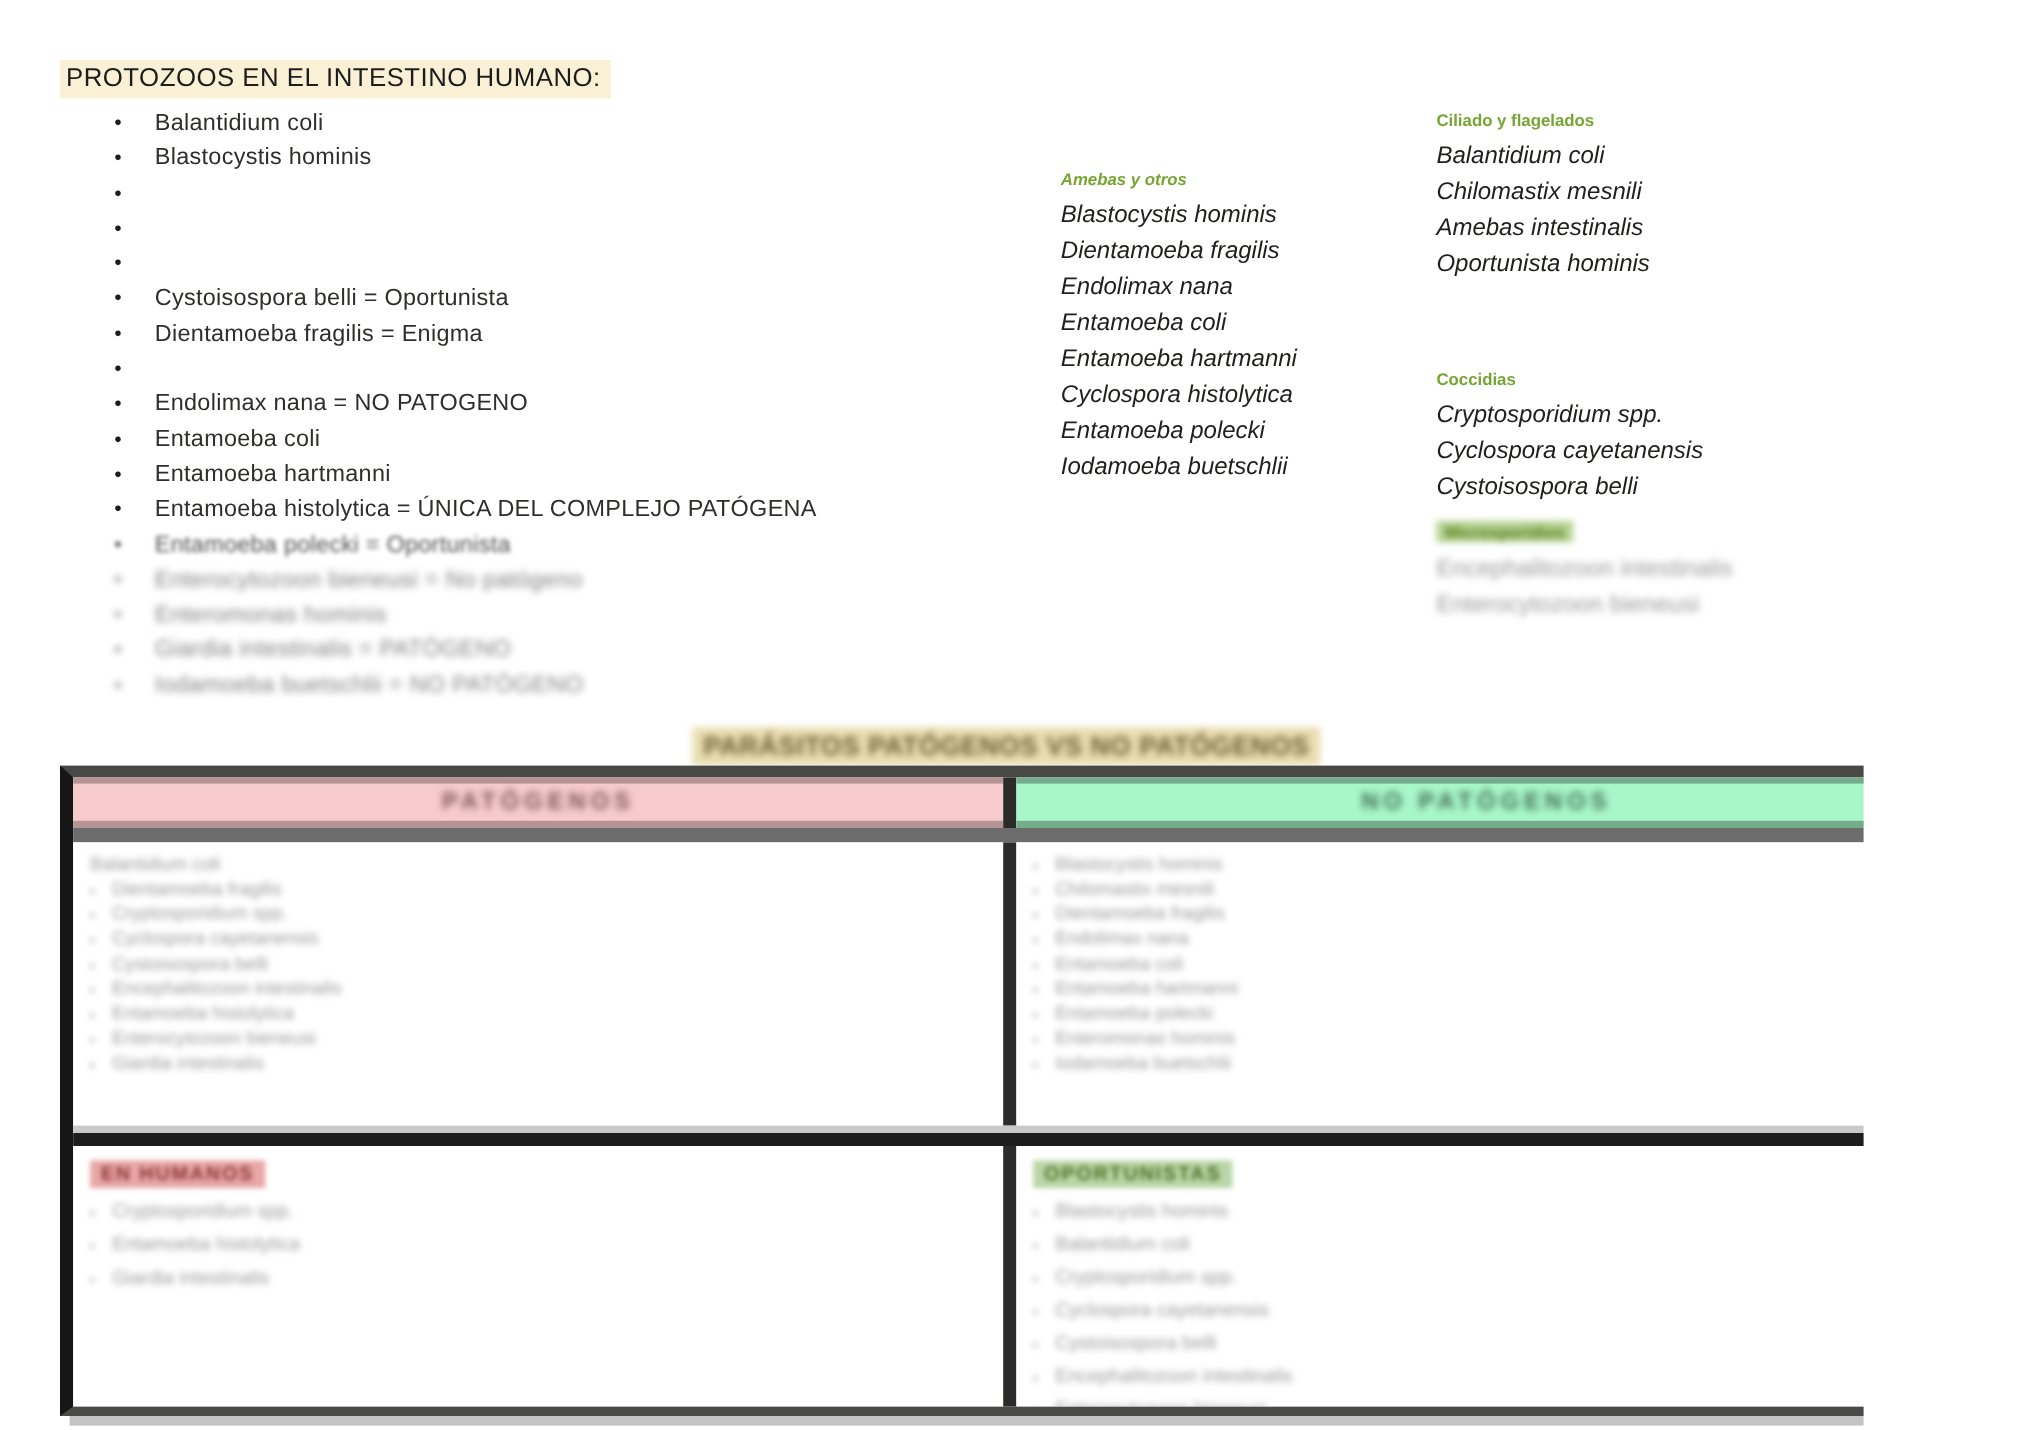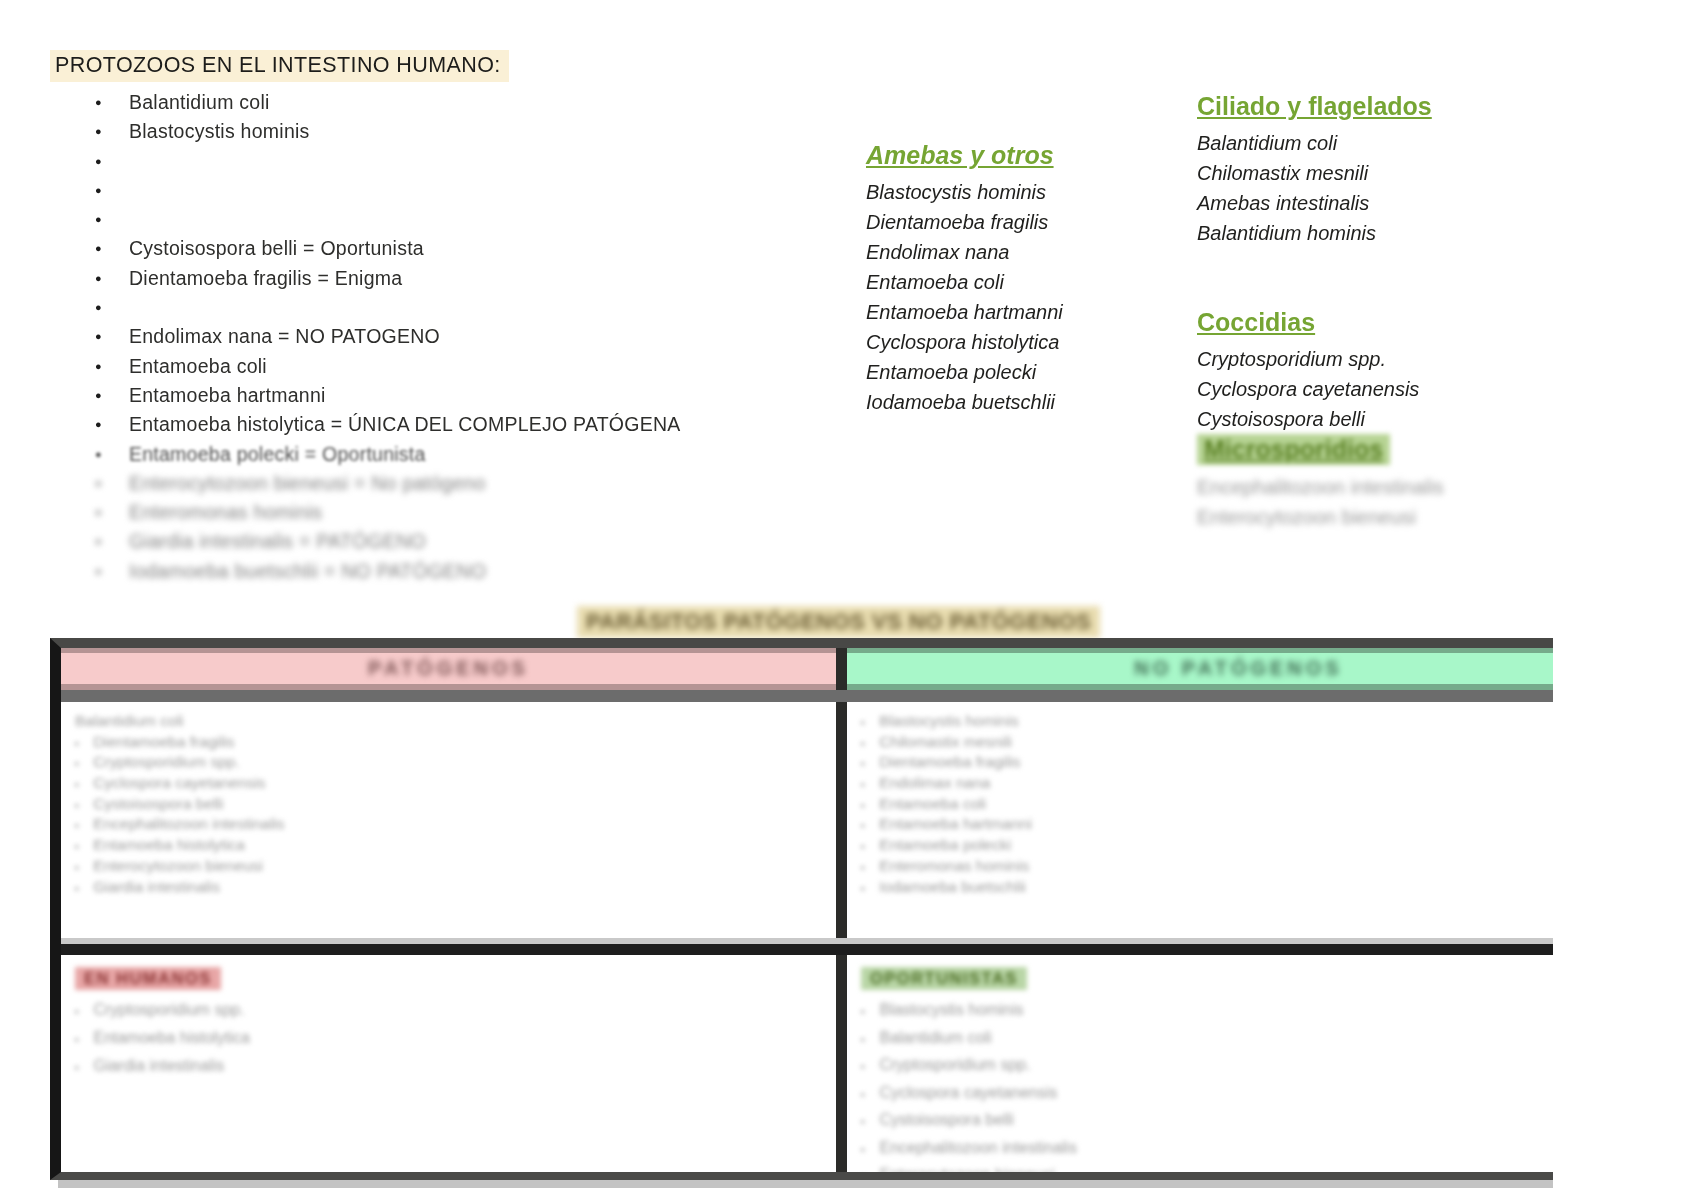--- a/index.html
+++ b/index.html
@@ -21,31 +21,31 @@
   }
   .main-list .dot{
     position:absolute;left:2px;top:0;font-size:11px;color:#1c1c1c;line-height:29.3px;
   }
   .b1{filter:blur(1.7px);color:#4e4e4e !important;}
   .b2{filter:blur(3px);color:#828282 !important;}
   .b2 .dot,.b1 .dot{color:inherit;}
 
   
   .group{position:absolute;}
-  .group-heading{font-size:25px;font-weight:700;color:#76a533;margin:0 0 7px 0;white-space:nowrap;text-decoration:underline;}
+  .group-heading{font-size:14px;font-weight:700;color:#76a533;margin:0 0 7px 0;white-space:nowrap;}
   .group-heading.italic{font-style:italic;}
   .group-heading.blurred{
     display:inline-block;background:#b7d494;color:#567d1f;
     padding:1px 7px;filter:blur(2.6px);
   }
   .group .gitems{margin:0;padding:0;list-style:none;}
   .group .grow{height:30px;line-height:30px;font-size:20px;font-style:italic;color:#1f1f1d;white-space:nowrap;}
   .group.blur-items .grow{filter:blur(3px);color:#9a9a9a;font-style:normal;}
 
-  #group-amebas{left:866px;top:141px;}
+  #group-amebas{left:884px;top:141px;}
   #group-ciliados{left:1197px;top:92px;}
   #group-coccidias{left:1197px;top:281px;margin-top:27px;}
   #group-micro{left:1197px;top:434px;}
 
   
   .table-title{
     position:absolute;left:577px;top:606px;
     font-size:22px;font-weight:700;color:#6a5c33;letter-spacing:.5px;
     background:#e9ddb0;padding:3px 9px;filter:blur(3.1px);white-space:nowrap;
   }
@@ -210,21 +210,21 @@
   <div class="group" id="group-ciliados">
     <div class="group-heading">Ciliado y flagelados</div>
     <ul class="gitems">
 
         <li class="grow">Balantidium coli</li>
 
         <li class="grow">Chilomastix mesnili</li>
 
         <li class="grow">Amebas intestinalis</li>
 
-        <li class="grow">Balantidium hominis</li>
+        <li class="grow">Oportunista hominis</li>
       </ul>
   </div>
 
   <div class="group" id="group-coccidias">
     <div class="group-heading">Coccidias</div>
     <ul class="gitems">
 
         <li class="grow">Cryptosporidium spp.</li>
 
         <li class="grow">Cyclospora cayetanensis</li>

